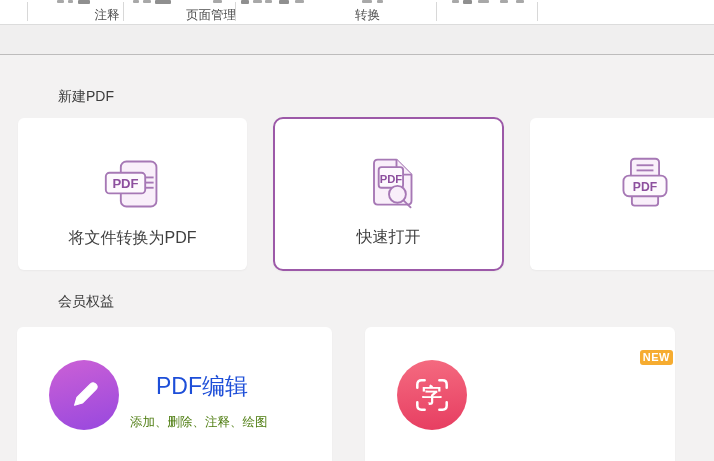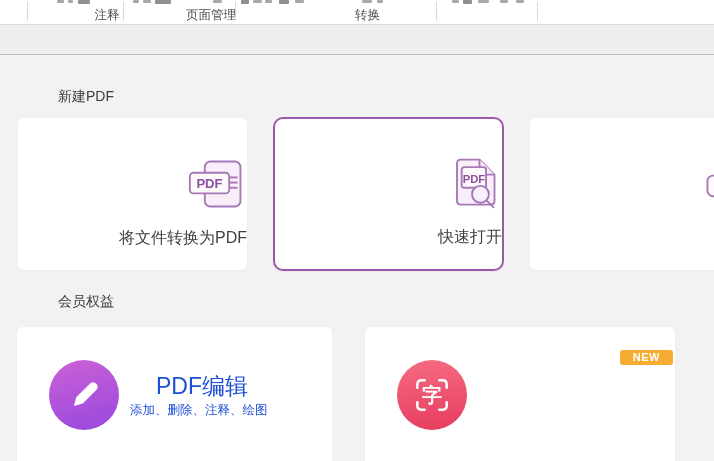--- a/index.html
+++ b/index.html
@@ -19,42 +19,42 @@
   .subband{position:absolute;left:0;top:25px;width:714px;height:29px;background:#f0efef;
            border-bottom:1px solid #bdbcbc;}
 
   
   .section-title{position:absolute;left:14px;font-size:14px;font-weight:500;color:#3c3c3c;margin-left:44px;}
   #title-newpdf{top:88px;}
   #title-benefits{top:293px;}
 
   .card{position:absolute;background:#ffffff;border-radius:6px;
         box-shadow:0 1px 2px rgba(0,0,0,0.04);display:flex;flex-direction:column;
-        align-items:flex-end;box-sizing:border-box;cursor:pointer;}
+        align-items:center;box-sizing:border-box;cursor:pointer;}
   .card-row1{top:118px;width:229px;height:152px;}
   #card-convert{left:18px;}
   #card-open{left:273px;width:231px;height:154px;top:117px;border:2px solid #9c59a8;border-radius:10px;}
   #card-scanner{left:530px;}
   .icon-wrap{margin-top:38px;height:56px;display:flex;align-items:center;justify-content:center;}
   #card-open .icon-wrap{margin-top:36px;}
   .card-label{margin-top:16px;font-size:16px;color:#3f3f3f;}
 
   .card-row2{top:327px;height:140px;}
   #card-edit{left:17px;width:315px;}
   #card-ocr{left:365px;width:310px;}
   .benefit-circle{position:absolute;left:32px;top:33px;width:70px;height:70px;border-radius:50%;
                   display:flex;align-items:center;justify-content:center;}
   .circle-edit{background:linear-gradient(165deg,#c95fd6 5%,#9a49de 95%);}
   .circle-ocr{background:linear-gradient(175deg,#f4697f 5%,#e73f62 95%);}
   .benefit-text{position:absolute;left:113px;top:44px;text-align:left;}
   .benefit-title{font-size:23px;color:#1d4ed8;margin-left:26px;}
-  .benefit-sub{margin-top:0;font-size:12.5px;color:#1d4ed8;}
+  .benefit-sub{margin-top:12px;font-size:12.5px;color:#4d7c0f;}
   .new-badge{position:absolute;top:23px;right:2px;background:#f6ac30;color:#ffffff;
              font-size:11px;font-weight:bold;letter-spacing:0.5px;
-             padding:1px 13px 2px;border-radius:3px;}
+             padding:1px 3px 2px;border-radius:3px;}
 
   .pdficon{stroke:#a678b5;stroke-width:2;fill:#f9effa;}
   .pdficon-light{fill:#fdf9fd;}
   .pdficon-text{fill:#8d4f9e;font-weight:bold;font-family:"Liberation Sans",sans-serif;stroke:none;}
 </style>
 </head>
 <body>
 
 <div id="app">
 

